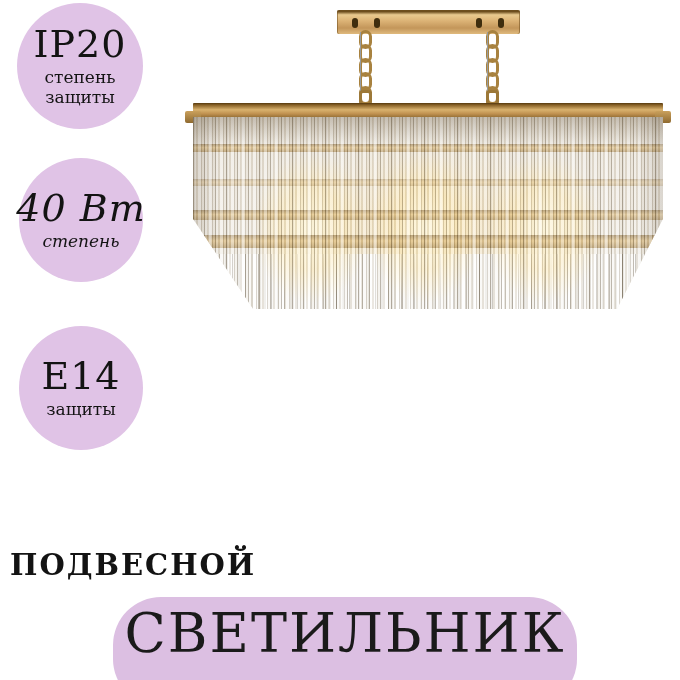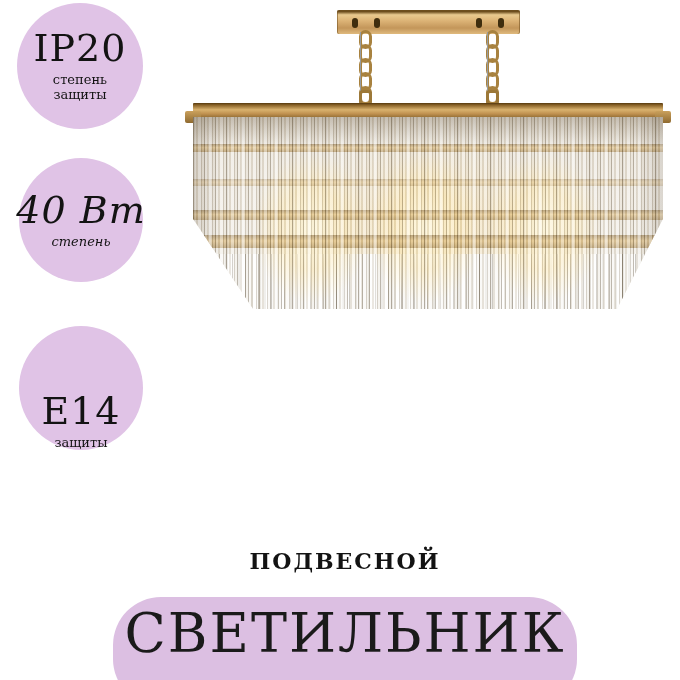--- a/index.html
+++ b/index.html
@@ -19,31 +19,31 @@
     border-radius: 50%;
     background: #e0c3e6;
     display: flex;
     flex-direction: column;
     align-items: center;
     justify-content: center;
     text-align: center;
   }
   .badge-1 { left: 17px; top: 3px;  width: 126px; height: 126px; }
   .badge-2 { left: 19px; top: 158px; width: 124px; height: 124px; font-style: italic; }
-  .badge-3 { left: 19px; top: 326px; width: 124px; height: 124px; justify-content: flex-end; }
+  .badge-3 { left: 19px; top: 326px; width: 124px; height: 124px; }
   .badge-value {
     font-size: 38px;
     line-height: 1.02;
     font-weight: 400;
     letter-spacing: 1px;
     white-space: nowrap;
   }
   .badge-caption {
     margin-top: 4px;
-    font-size: 13px;
+    font-size: 17px;
     line-height: 1.18;
     max-width: 100px;
   }
 
   
   .chandelier { position: absolute; left: 0; top: 0; width: 680px; height: 330px; }
 
   .plate {
     position: absolute; left: 337px; top: 10px; width: 183px; height: 24px;
     border-radius: 2px;
@@ -140,22 +140,21 @@
     inset: 0;
     background:
       linear-gradient(180deg, rgba(70,50,20,.26), rgba(70,50,20,0) 15%),
       linear-gradient(90deg, rgba(60,45,25,.14), rgba(60,45,25,0) 6%,
         rgba(60,45,25,0) 94%, rgba(60,45,25,.14));
   }
 
   
   .title-small {
     position: absolute; left: 10px; top: 548px; width: 670px;
-    text-align: center;
-    font-size: 22px; font-weight: 700; letter-spacing: 2px;
+    font-size: 29px; font-weight: 700; letter-spacing: 2px;
     color: #131313;
   }
   .title-box {
     position: absolute; left: 113px; top: 597px; width: 464px; height: 110px;
     background: #dcbfe2; border-radius: 48px;
     display: flex; justify-content: center;
   }
   .title-large {
     margin-top: 6px;
     font-size: 54px; font-weight: 400; letter-spacing: 2px;

